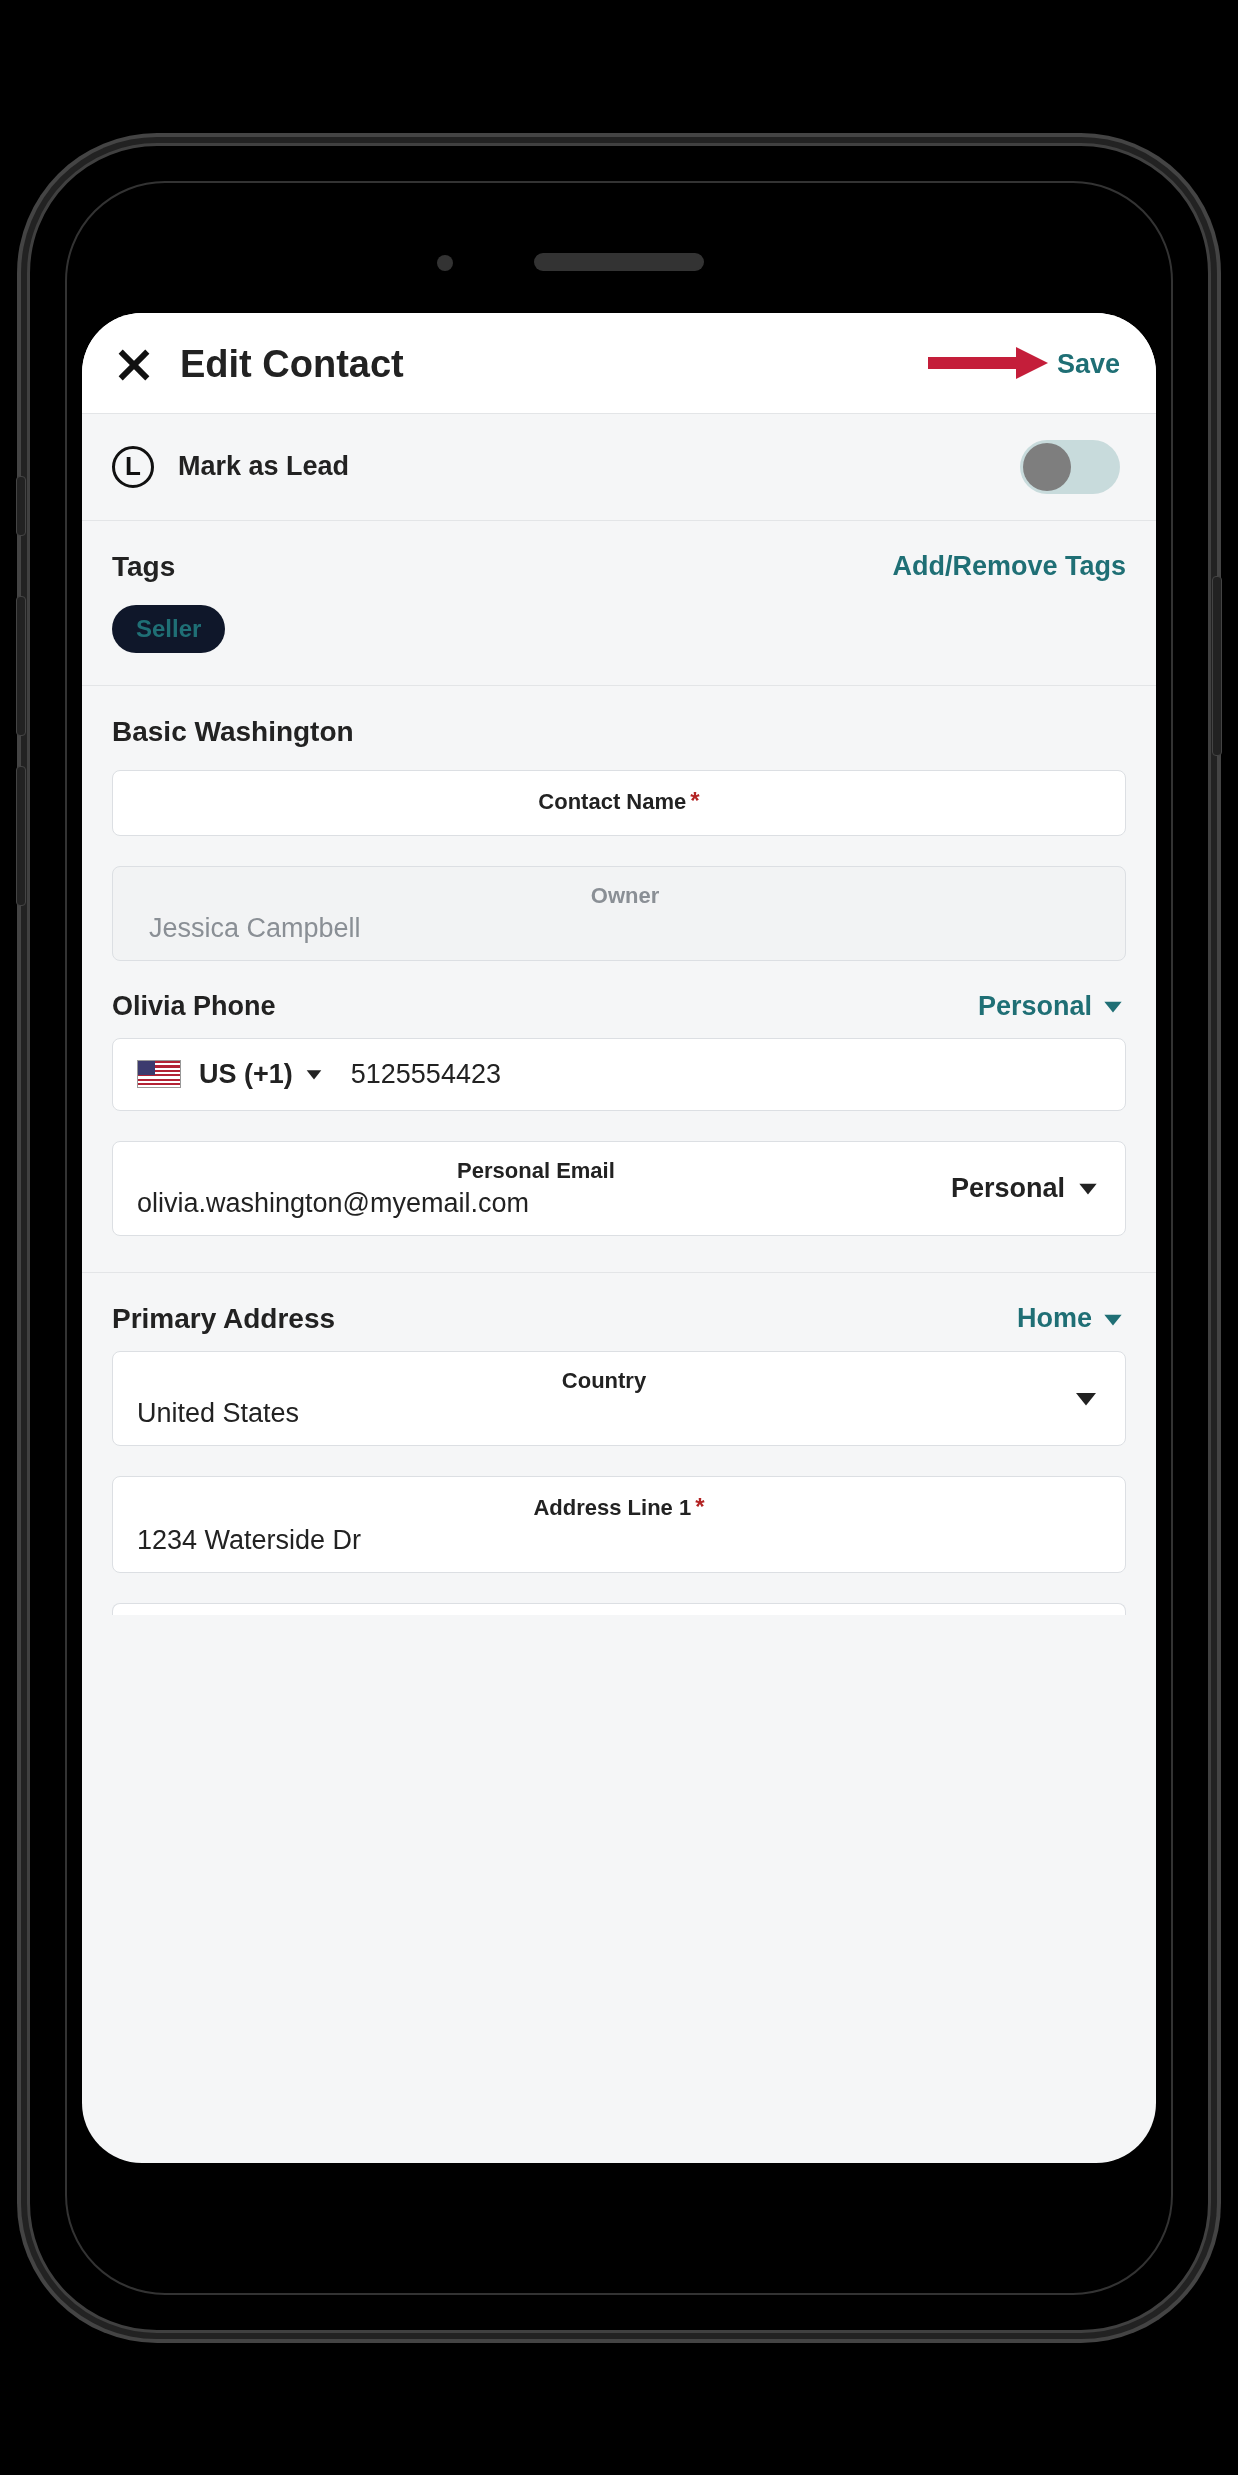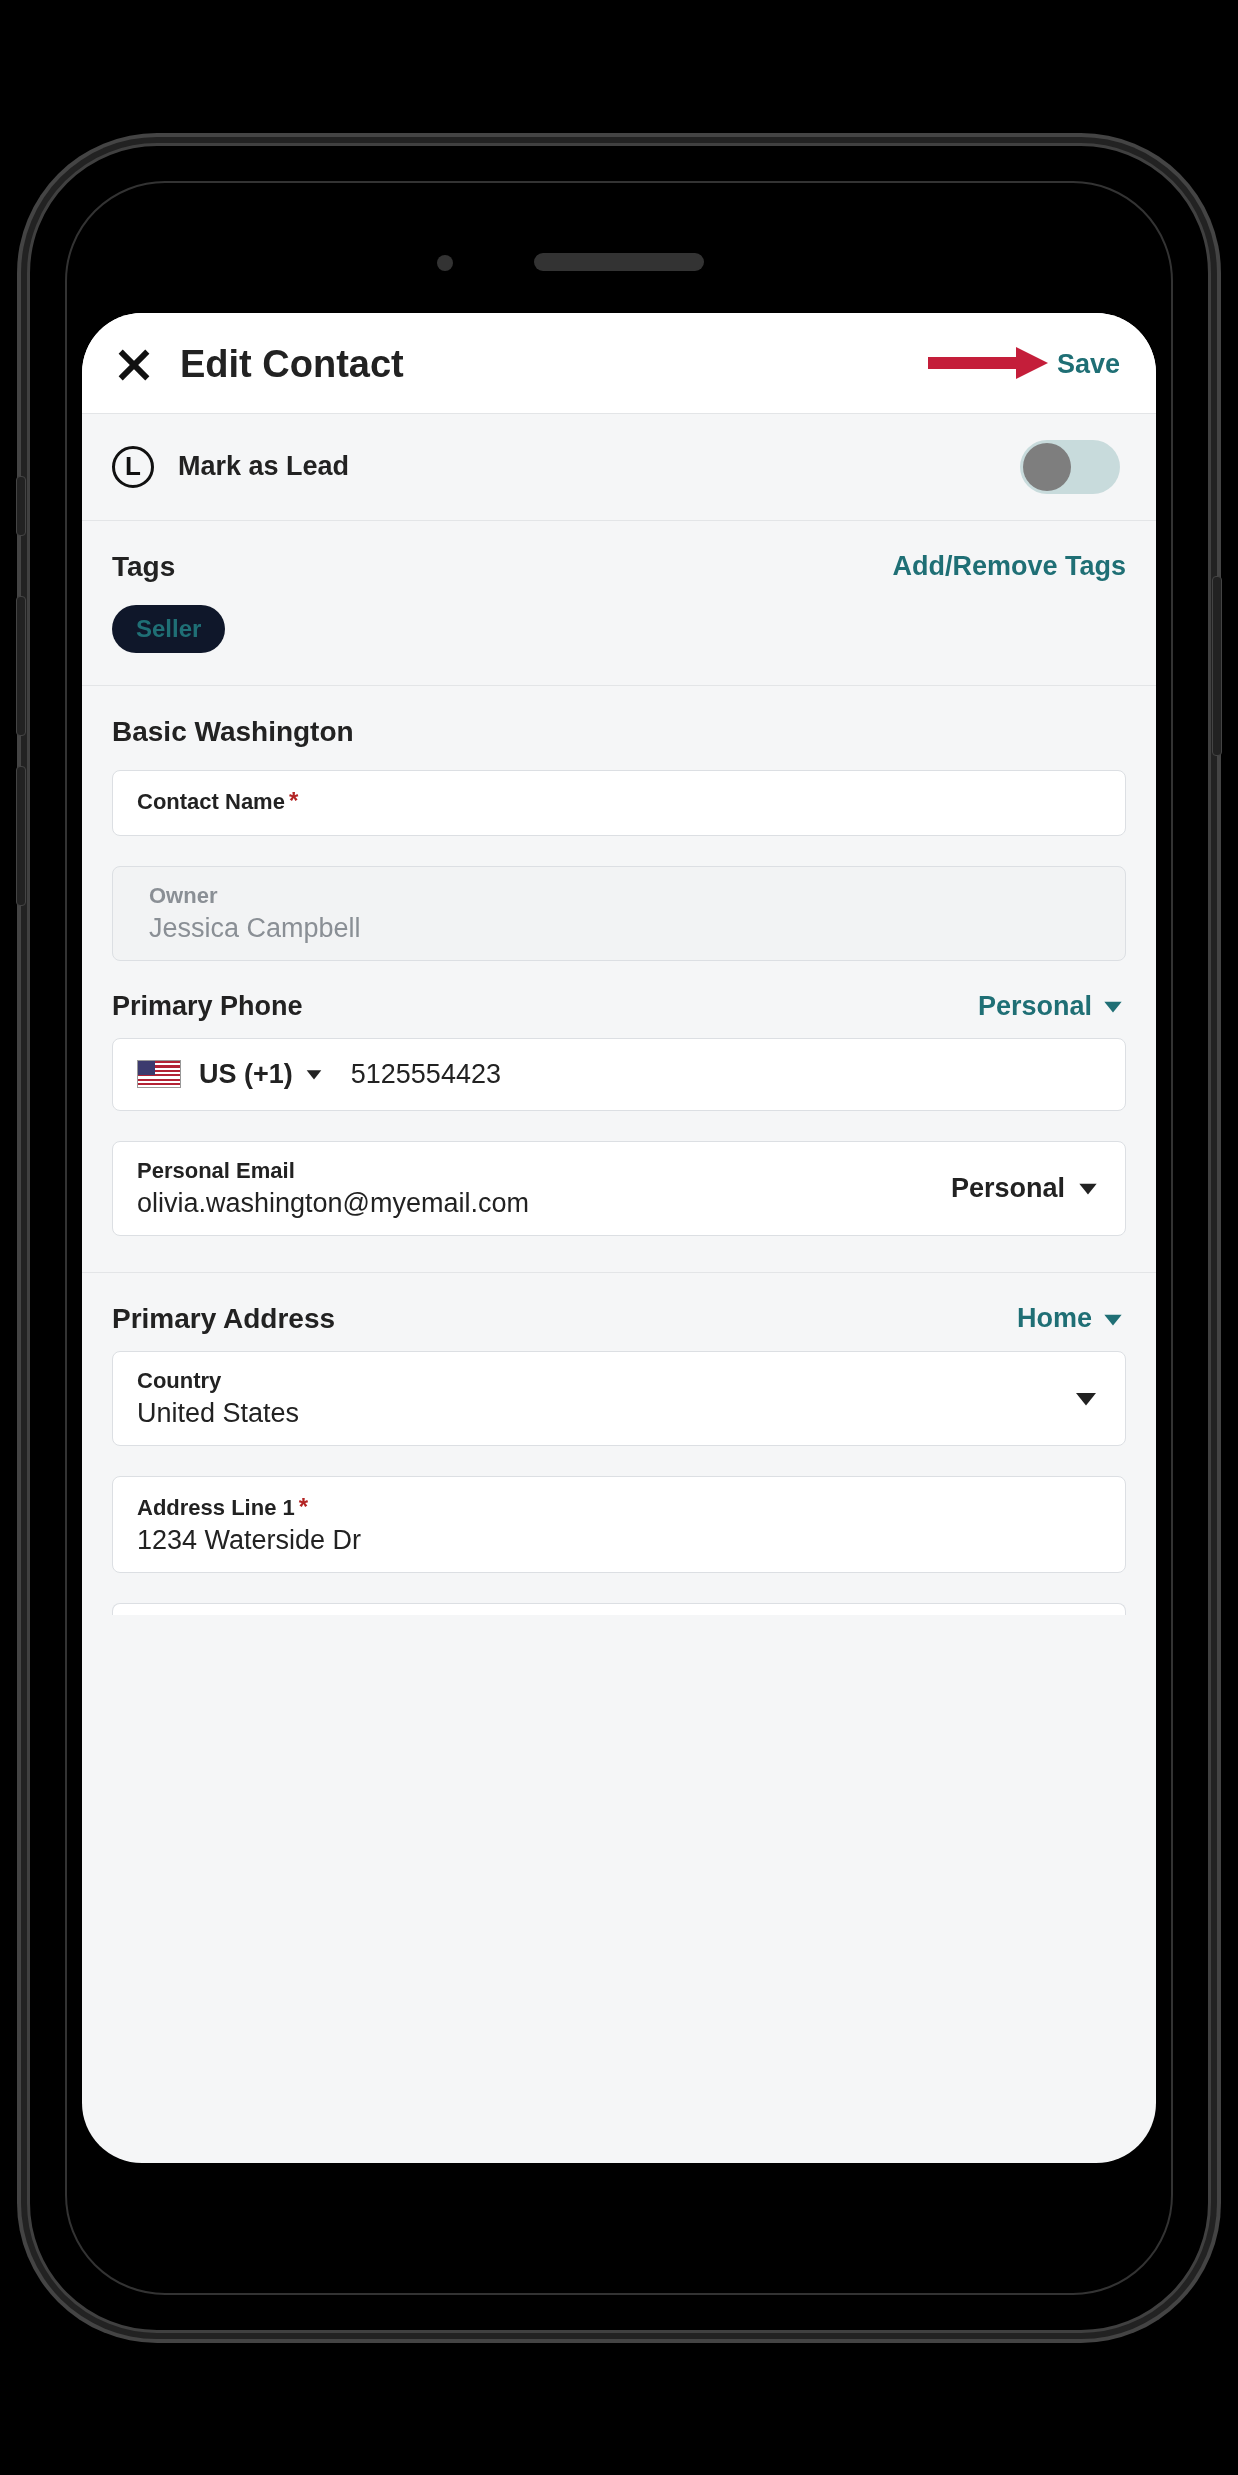--- a/index.html
+++ b/index.html
@@ -223,20 +223,21 @@
   }
   .input-card.disabled {
     background: #f2f3f4;
     padding-left: 36px;
   }
   .input-label {
     font-size: 22px;
     font-weight: 700;
     color: #222;
     margin-bottom: 4px;
+    text-align: center;
   }
   .input-card.disabled .input-label { color: #8a8f95; }
   .input-label .req {
     color: #b32424;
     margin-left: 4px;
     font-size: 24px;
   }
   .input-value {
     font-size: 27px;
     color: #222;
@@ -403,21 +404,21 @@
             <span>Contact Name</span><span class="req">*</span>
           </div>
         </div>
 
         <div class="input-card disabled">
           <div class="input-label">Owner</div>
           <div class="input-value">Jessica Campbell</div>
         </div>
 
         <div class="field-row">
-          <div class="section-title">Primary Phone</div>
+          <div class="section-title">Olivia Phone</div>
           <div class="section-action">
             <span>Personal</span>
             <svg viewBox="0 0 24 24">
                 <polygon points="4,8 20,8 12,18"></polygon>
               </svg>
           </div>
         </div>
 
         <div class="phone-input-row">
           <div class="flag"></div>

